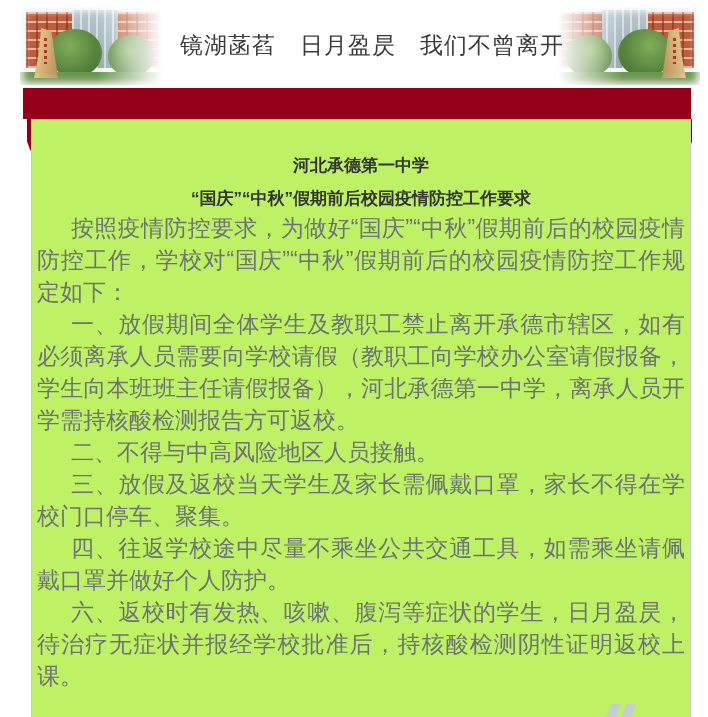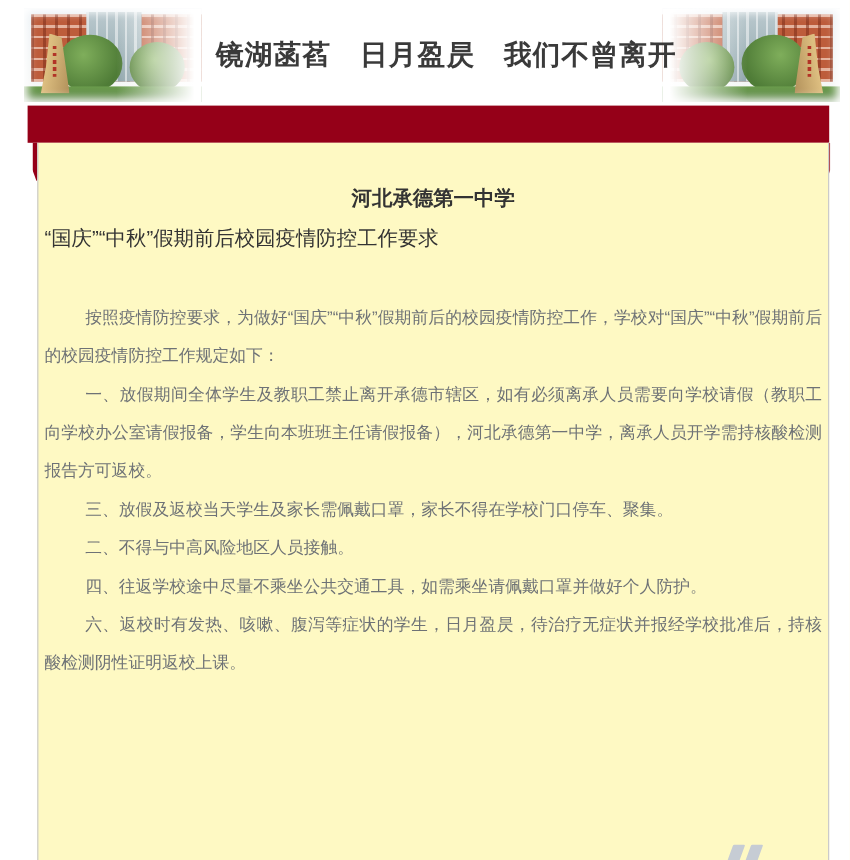--- a/index.html
+++ b/index.html
@@ -25,39 +25,39 @@
   .lawn{position:absolute;left:0;right:0;bottom:0;height:13px;background:linear-gradient(180deg,#6b9c4d,#4d7a38);}
   .monument{position:absolute;left:14px;bottom:7px;width:24px;height:50px;
         background:linear-gradient(100deg,#ddbe80 30%,#b1905a);
         clip-path:polygon(30% 0,72% 6%,100% 100%,0 100%,18% 55%);}
   .monument::after{content:"";position:absolute;left:10px;top:10px;width:3px;height:26px;
         background:repeating-linear-gradient(180deg,#b23427 0 3px,transparent 3px 6px);}
   .fade{position:absolute;inset:0;
         background:linear-gradient(90deg,rgba(255,255,255,0) 52%,#fff 96%);
         box-shadow:inset 0 0 8px 3px #fff;}
   .slogan{position:absolute;left:0;right:0;top:30px;padding-left:36px;text-align:center;
-        font-family:"DejaVu Serif","Liberation Serif",serif;font-size:23px;font-weight:bold;
+        font-family:"DejaVu Serif","Liberation Serif",serif;font-size:23px;font-weight:normal;
         color:#3a3a3a;letter-spacing:1px;white-space:nowrap;}
 
   
   .band{position:absolute;left:23px;top:88px;width:668px;height:31px;background:var(--accent-red,#950018);}
   .tail{position:absolute;top:119px;width:7px;height:32px;background:var(--accent-red,#950018);}
   .tail-left{left:27px;clip-path:polygon(0 0,100% 0,100% 70%,50% 100%,0 70%);}
   .tail-right{left:685px;clip-path:polygon(0 0,100% 0,100% 70%,50% 100%,0 70%);}
 
   
   .content-box{position:absolute;left:31px;top:119px;width:660px;height:598px;box-sizing:border-box;
         border-left:1px solid var(--border-gray,#cbcbcb);
         border-right:1px solid var(--border-gray,#cbcbcb);
-        background:#fef9c3;padding:34px 5px 0 5px;}
+        background:#bef264;padding:34px 5px 0 5px;}
   .title{margin:0;text-align:center;font-size:17px;line-height:26px;font-weight:bold;
         color:var(--title-text,#333333);}
-  .subtitle{margin:7px 0 0 0;font-size:17px;line-height:26px;font-weight:normal;
+  .subtitle{margin:7px 0 0 0;text-align:center;font-size:17px;line-height:26px;font-weight:bold;
         color:var(--title-text,#333333);}
-  .bodytext{margin-top:36px;font-size:14px;line-height:32px;color:var(--body-text,#6e7276);
+  .bodytext{font-size:23px;line-height:32px;color:var(--body-text,#6e7276);
         text-align:justify;}
   .bodytext p{margin:0;text-indent:34px;}
   .date{margin-top:33px;text-align:center;font-size:17px;line-height:32px;color:var(--body-text,#6e7276);}
 
   
   .quotes{position:absolute;left:607px;top:704px;display:flex;gap:5px;}
   .qbar{display:block;width:10px;height:22px;background:var(--quote-gray,#c6ccd4);
         transform:skewX(-20deg);border-radius:1px;}
 </style>
 </head>
@@ -92,22 +92,22 @@
   <div class="band"></div>
   <div class="tail tail-left"></div>
   <div class="tail tail-right"></div>
 
   <main class="content-box">
     <h1 class="title">河北承德第一中学</h1>
     <h2 class="subtitle">“国庆”“中秋”假期前后校园疫情防控工作要求</h2>
     <div class="bodytext">
         <p>按照疫情防控要求，为做好“国庆”“中秋”假期前后的校园疫情防控工作，学校对“国庆”“中秋”假期前后的校园疫情防控工作规定如下：</p>
         <p>一、放假期间全体学生及教职工禁止离开承德市辖区，如有必须离承人员需要向学校请假（教职工向学校办公室请假报备，学生向本班班主任请假报备），河北承德第一中学，离承人员开学需持核酸检测报告方可返校。</p>
+        <p>二、不得与中高风险地区人员接触。</p>
         <p>三、放假及返校当天学生及家长需佩戴口罩，家长不得在学校门口停车、聚集。</p>
-        <p>二、不得与中高风险地区人员接触。</p>
         <p>四、往返学校途中尽量不乘坐公共交通工具，如需乘坐请佩戴口罩并做好个人防护。</p>
         <p>六、返校时有发热、咳嗽、腹泻等症状的学生，日月盈昃，待治疗无症状并报经学校批准后，持核酸检测阴性证明返校上课。</p>
       </div>
   </main>
 
   <div class="quotes">
     <span class="qbar"></span>
     <span class="qbar"></span>
   </div>
 

